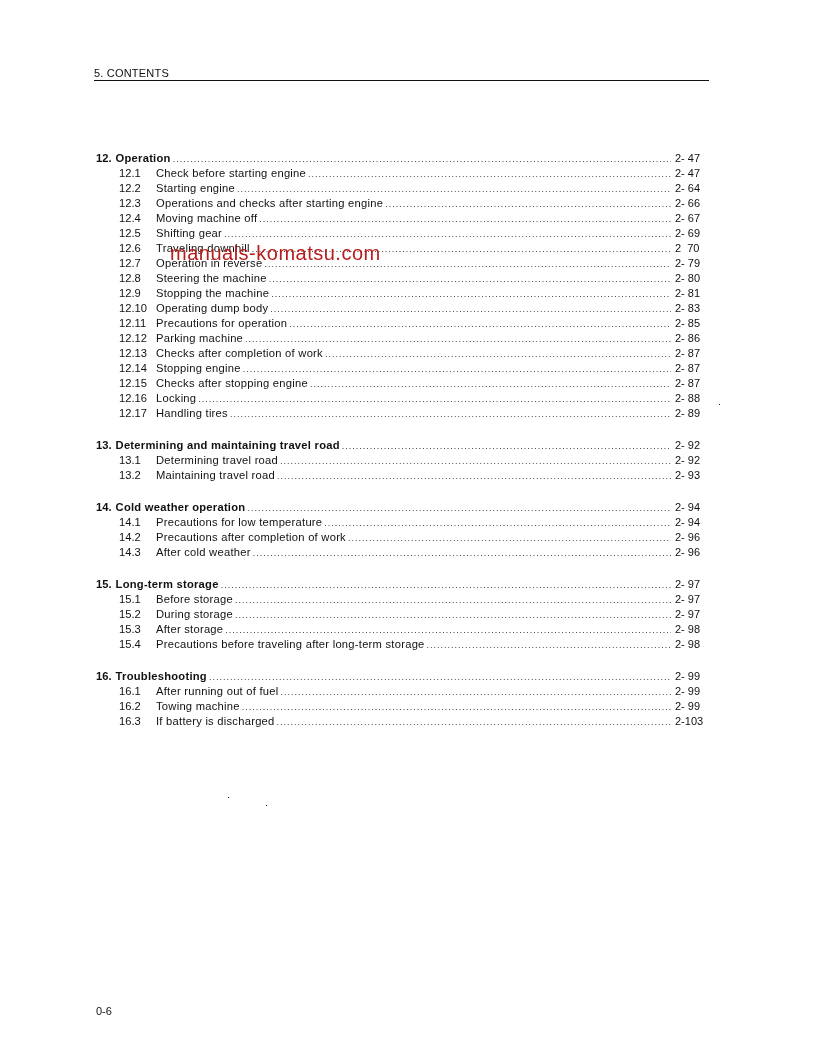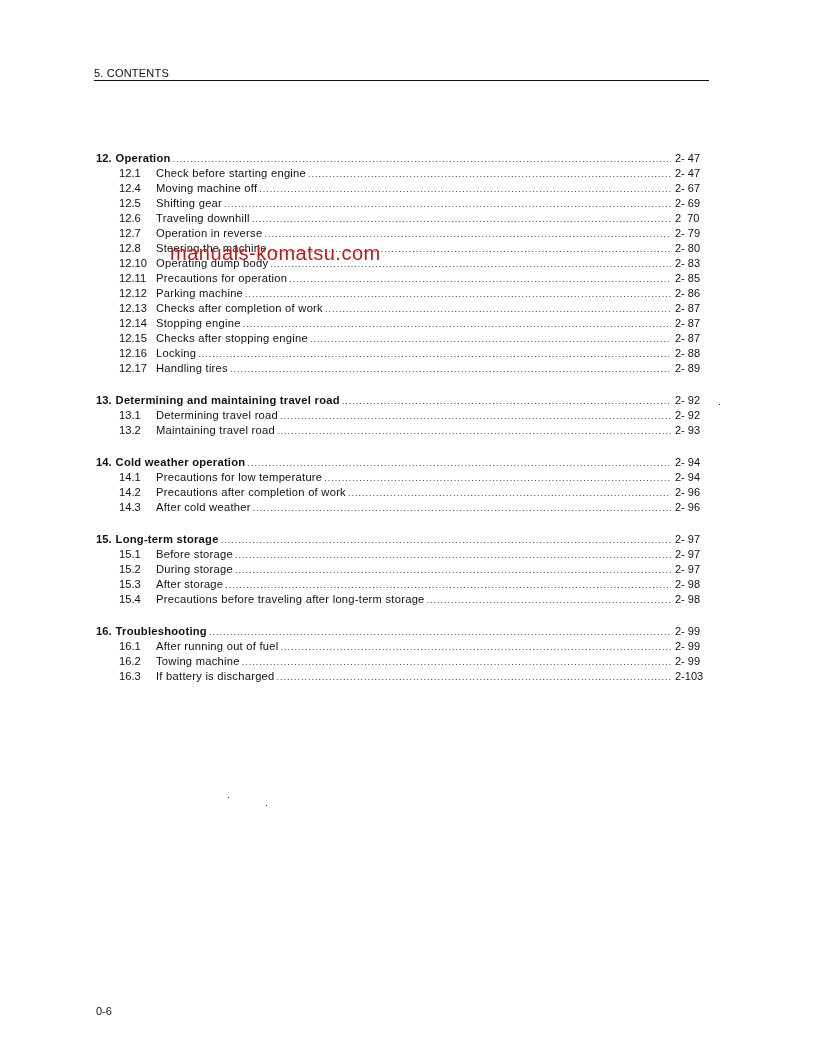--- a/index.html
+++ b/index.html
@@ -37,20 +37,32 @@
         <span class="leader"></span>
         <span class="page">2- 47</span>
       </div>
       <div class="row sub">
         <span class="num">12.1</span>
         <span class="title">Check before starting engine</span>
         <span class="leader"></span>
         <span class="page">2- 47</span>
       </div>
       <div class="row sub">
+        <span class="num">12.2</span>
+        <span class="title">Starting engine</span>
+        <span class="leader"></span>
+        <span class="page">2- 64</span>
+      </div>
+      <div class="row sub">
+        <span class="num">12.3</span>
+        <span class="title">Operations and checks after starting engine</span>
+        <span class="leader"></span>
+        <span class="page">2- 66</span>
+      </div>
+      <div class="row sub">
         <span class="num">12.4</span>
         <span class="title">Moving machine off</span>
         <span class="leader"></span>
         <span class="page">2- 67</span>
       </div>
       <div class="row sub">
         <span class="num">12.5</span>
         <span class="title">Shifting gear</span>
         <span class="leader"></span>
         <span class="page">2- 69</span>
@@ -65,20 +77,26 @@
         <span class="num">12.7</span>
         <span class="title">Operation in reverse</span>
         <span class="leader"></span>
         <span class="page">2- 79</span>
       </div>
       <div class="row sub">
         <span class="num">12.8</span>
         <span class="title">Steering the machine</span>
         <span class="leader"></span>
         <span class="page">2- 80</span>
+      </div>
+      <div class="row sub">
+        <span class="num">12.9</span>
+        <span class="title">Stopping the machine</span>
+        <span class="leader"></span>
+        <span class="page">2- 81</span>
       </div>
       <div class="row sub">
         <span class="num">12.10</span>
         <span class="title">Operating dump body</span>
         <span class="leader"></span>
         <span class="page">2- 83</span>
       </div>
       <div class="row sub">
         <span class="num">12.11</span>
         <span class="title">Precautions for operation</span>

